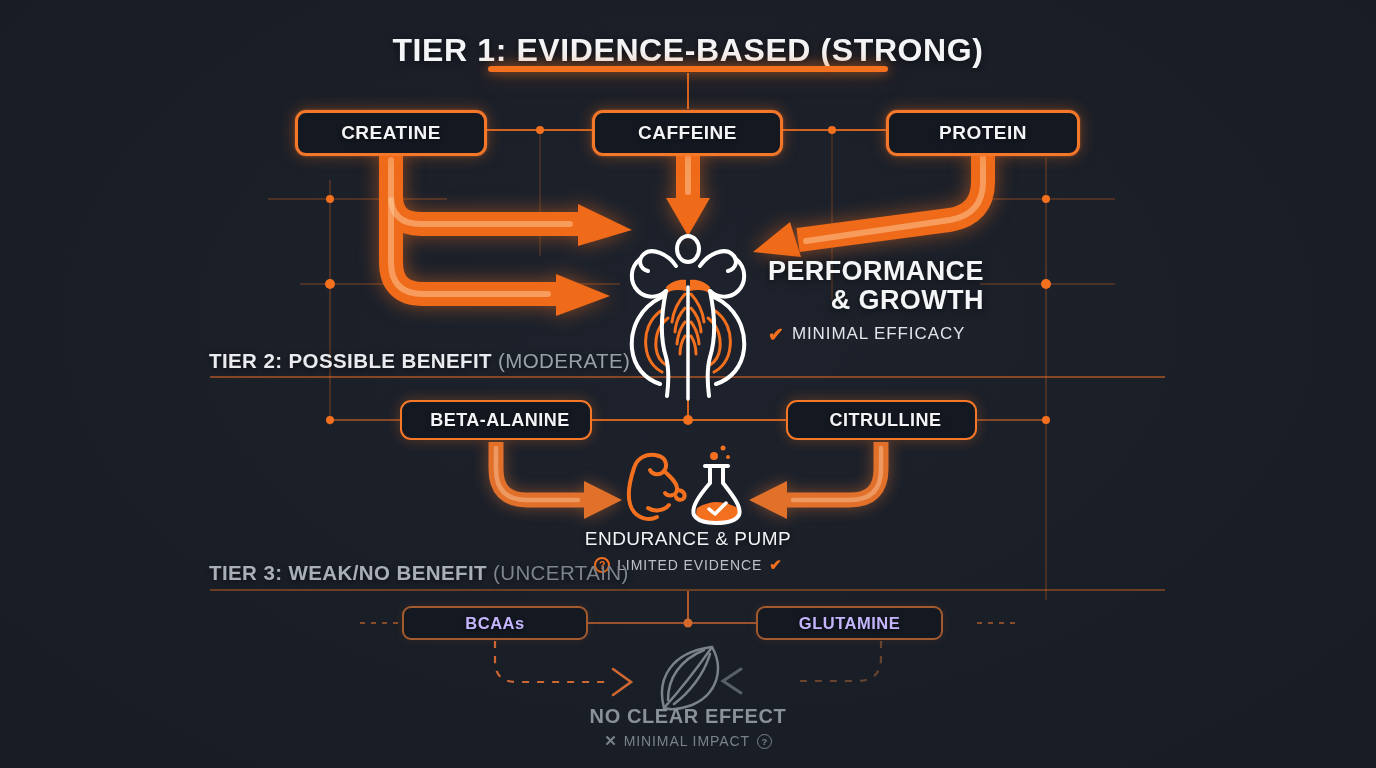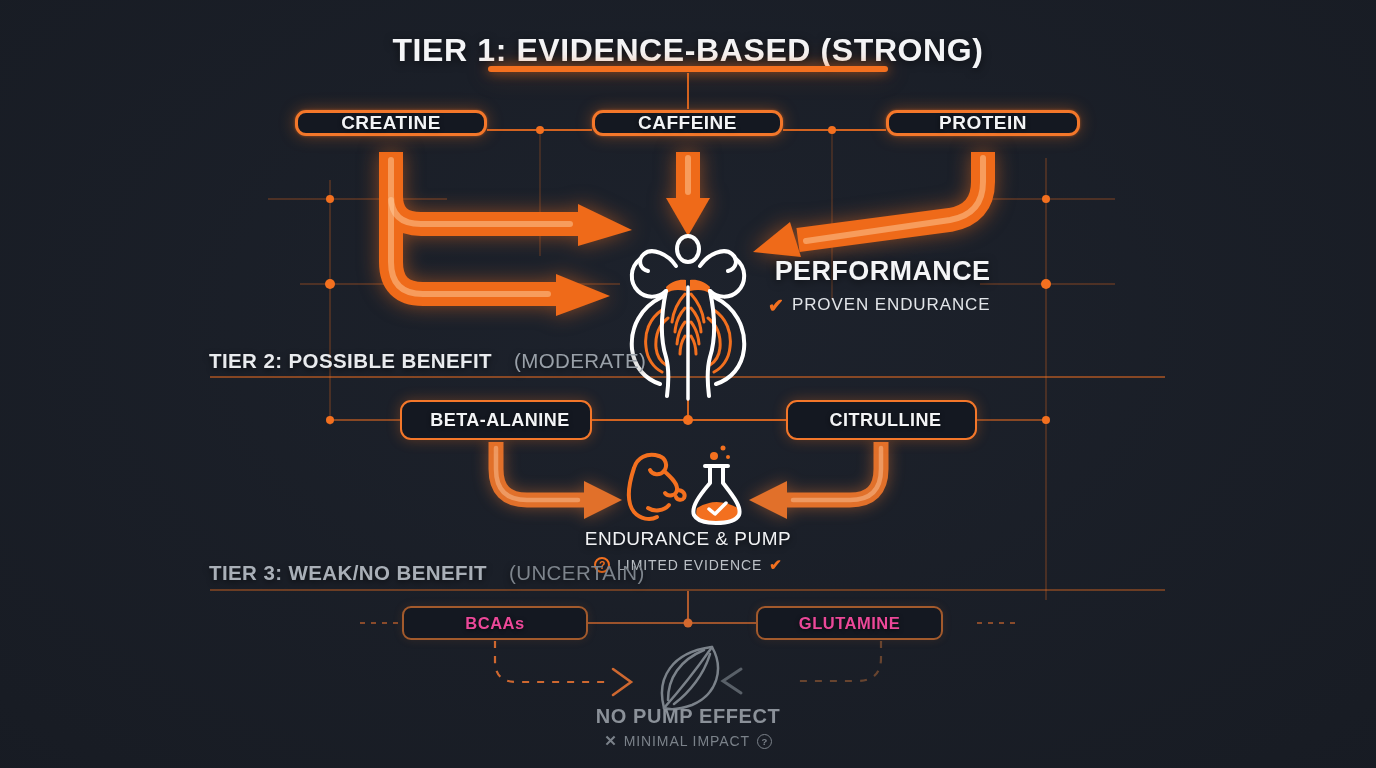--- a/index.html
+++ b/index.html
@@ -17,28 +17,28 @@
   }
   .t1-underline{
     left:488px;top:66px;width:400px;height:6px;border-radius:3px;background:#f3701f;
     box-shadow:0 0 12px rgba(243,112,31,.7),0 0 26px rgba(243,112,31,.35);
   }
   .node{
     position:absolute;display:flex;align-items:center;justify-content:center;
     box-sizing:border-box;font-weight:700;border-radius:11px;background:#141821;
     text-shadow:0 1px 4px rgba(0,0,0,.6);
   }
-  .nt1{height:26px;top:110px;border:3px solid #f4772a;font-size:19px;color:#f3f4f6;letter-spacing:.5px;
+  .nt1{height:46px;top:110px;border:3px solid #f4772a;font-size:19px;color:#f3f4f6;letter-spacing:.5px;
        box-shadow:0 0 16px rgba(243,112,31,.38),0 0 3px rgba(243,112,31,.5);}
   .nt2{height:40px;top:400px;border:2.5px solid #f4772a;font-size:18px;color:#f3f4f6;letter-spacing:.5px;
        box-shadow:0 0 14px rgba(243,112,31,.32);padding-left:8px;}
-  .nt3{height:34px;top:606px;border:2px solid #a35a2c;border-radius:9px;font-size:16.5px;color:#ec4899;
+  .nt3{height:34px;top:606px;border:2px solid #a35a2c;border-radius:9px;font-size:16.5px;color:#c4b5fd;
        letter-spacing:.5px;box-shadow:0 0 10px rgba(190,100,45,.15);}
   .tier-head{font-size:20.5px;font-weight:700;letter-spacing:.4px;text-shadow:0 2px 6px rgba(0,0,0,.6);}
-  .tier-head .qual{font-weight:400;margin-left:22px;}
+  .tier-head .qual{font-weight:400;margin-left:6px;}
   .th2{left:209px;top:349px;color:#e9ebee;}
   .th2 .qual{color:#99a0a8;}
   .th3{left:209px;top:561px;color:#a9afb7;}
   .th3 .qual{color:#7d848c;}
   .outcome1{left:768px;top:257px;}
   .outcome1 .big{font-size:27px;font-weight:700;color:#f4f5f7;line-height:1.08;letter-spacing:.4px;
                  text-shadow:0 2px 8px rgba(0,0,0,.6);text-align:right;}
   .statusrow{display:flex;align-items:center;gap:8px;margin-top:9px;}
   .check{color:#f3701f;font-size:19px;font-weight:700;line-height:1;}
   .status-text{font-size:17px;font-weight:500;color:#e2e5e9;letter-spacing:.9px;}
@@ -218,23 +218,24 @@
   </div>
   <div class="node nt1" style="left:592px;width:191px;">
     <span>CAFFEINE</span>
   </div>
   <div class="node nt1" style="left:886px;width:194px;">
     <span>PROTEIN</span>
   </div>
 
   <div class="abs outcome1">
     <div class="big">PERFORMANCE</div>
+    <div class="big">&amp; GROWTH</div>
     <div class="statusrow">
       <span class="check">✔</span>
-      <span class="status-text">PROVEN ENDURANCE</span>
+      <span class="status-text">MINIMAL EFFICACY</span>
     </div>
   </div>
 
   <div class="abs tier-head th2">
     <span>TIER 2: POSSIBLE BENEFIT</span><span class="qual">(MODERATE)</span>
   </div>
 
   <div class="node nt2" style="left:400px;width:192px;">
     <span>BETA-ALANINE</span>
   </div>
@@ -256,21 +257,21 @@
   </div>
 
   <div class="node nt3" style="left:402px;width:186px;">
     <span>BCAAs</span>
   </div>
   <div class="node nt3" style="left:756px;width:187px;align-items:center;">
     <span>GLUTAMINE</span>
   </div>
 
   <div class="abs center-block oc3">
-    <div class="o-title">NO PUMP EFFECT</div>
+    <div class="o-title">NO CLEAR EFFECT</div>
     <div class="badge-row">
       <span class="cross">✕</span>
       <span class="badge-text badge-dim">MINIMAL IMPACT</span>
       <span class="qcircle-dim">?</span>
     </div>
   </div>
 
 </div>
 
 </body></html>

